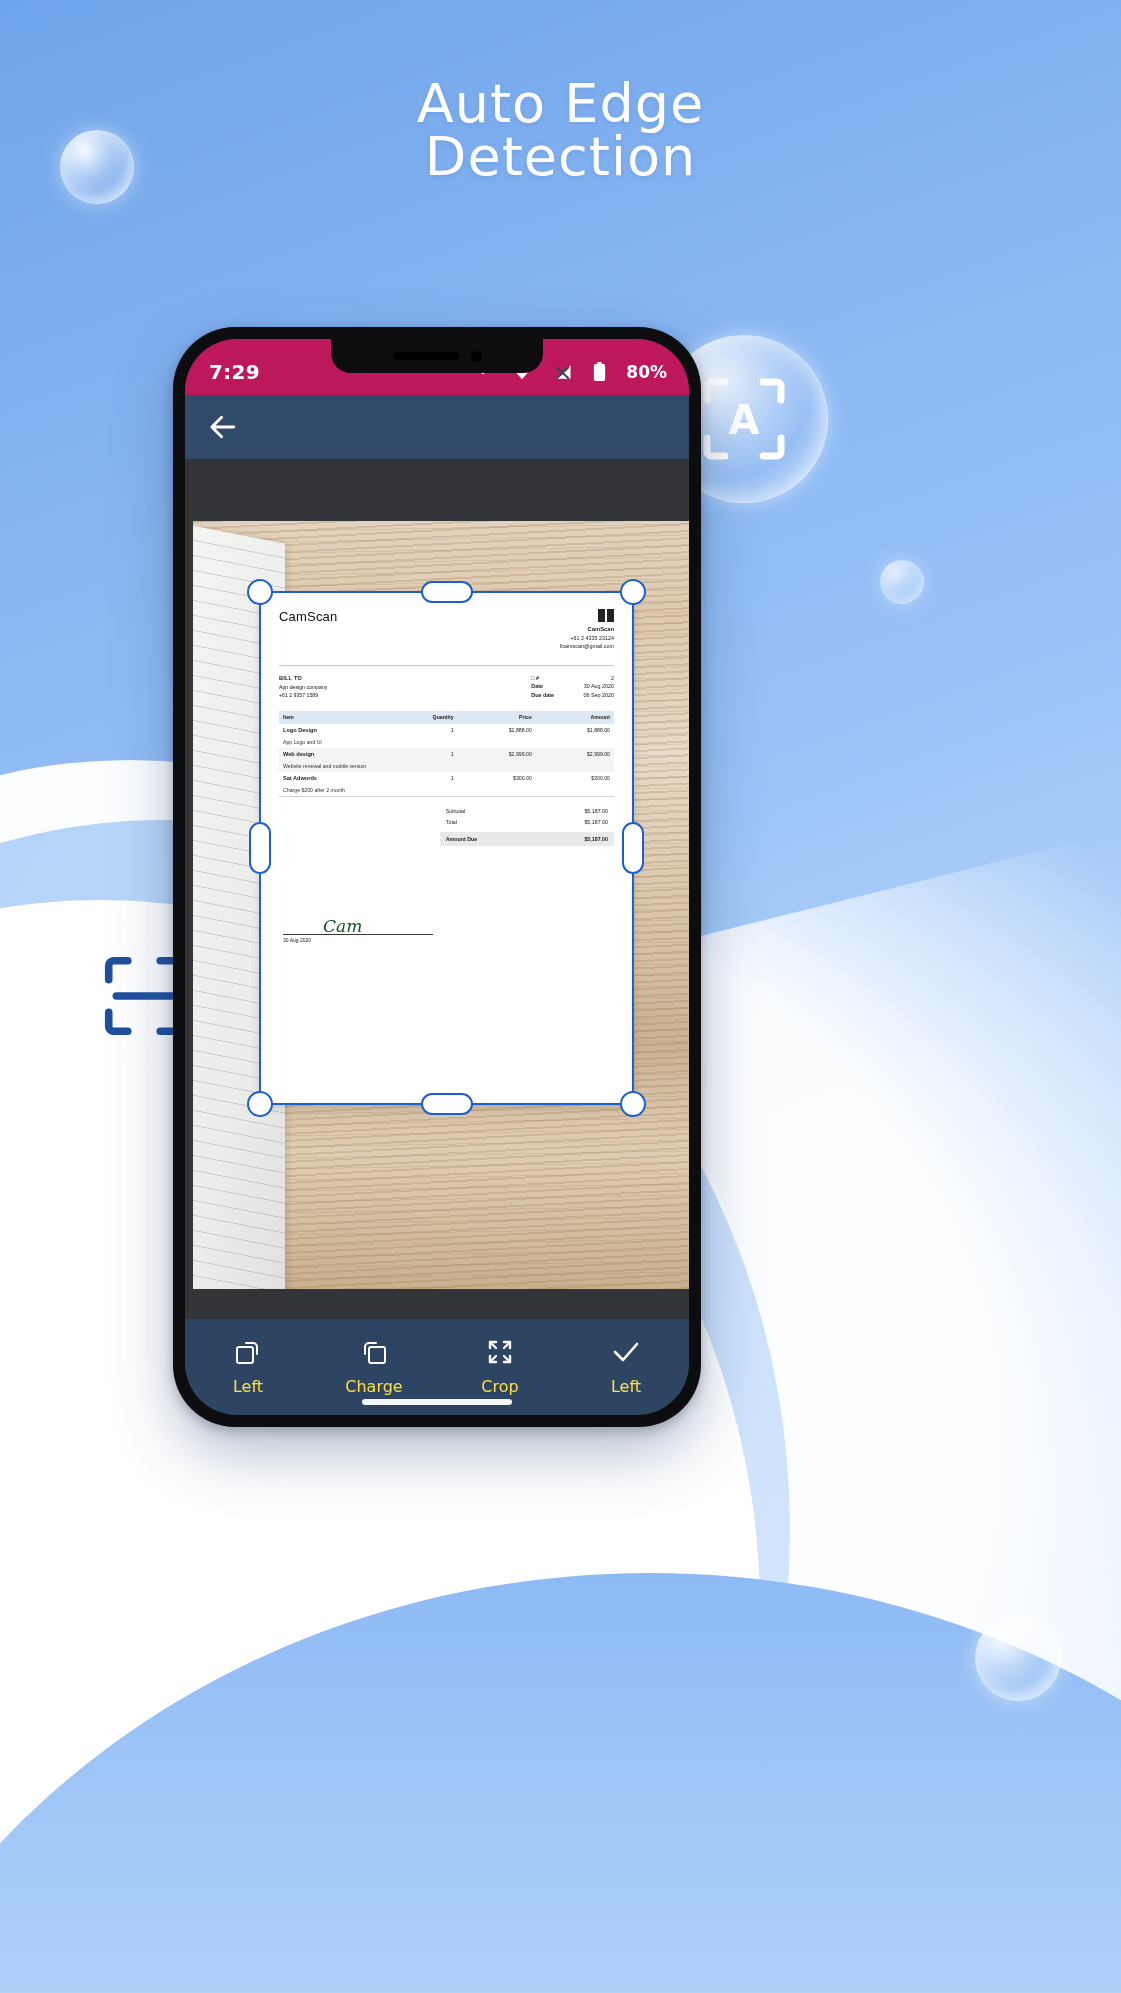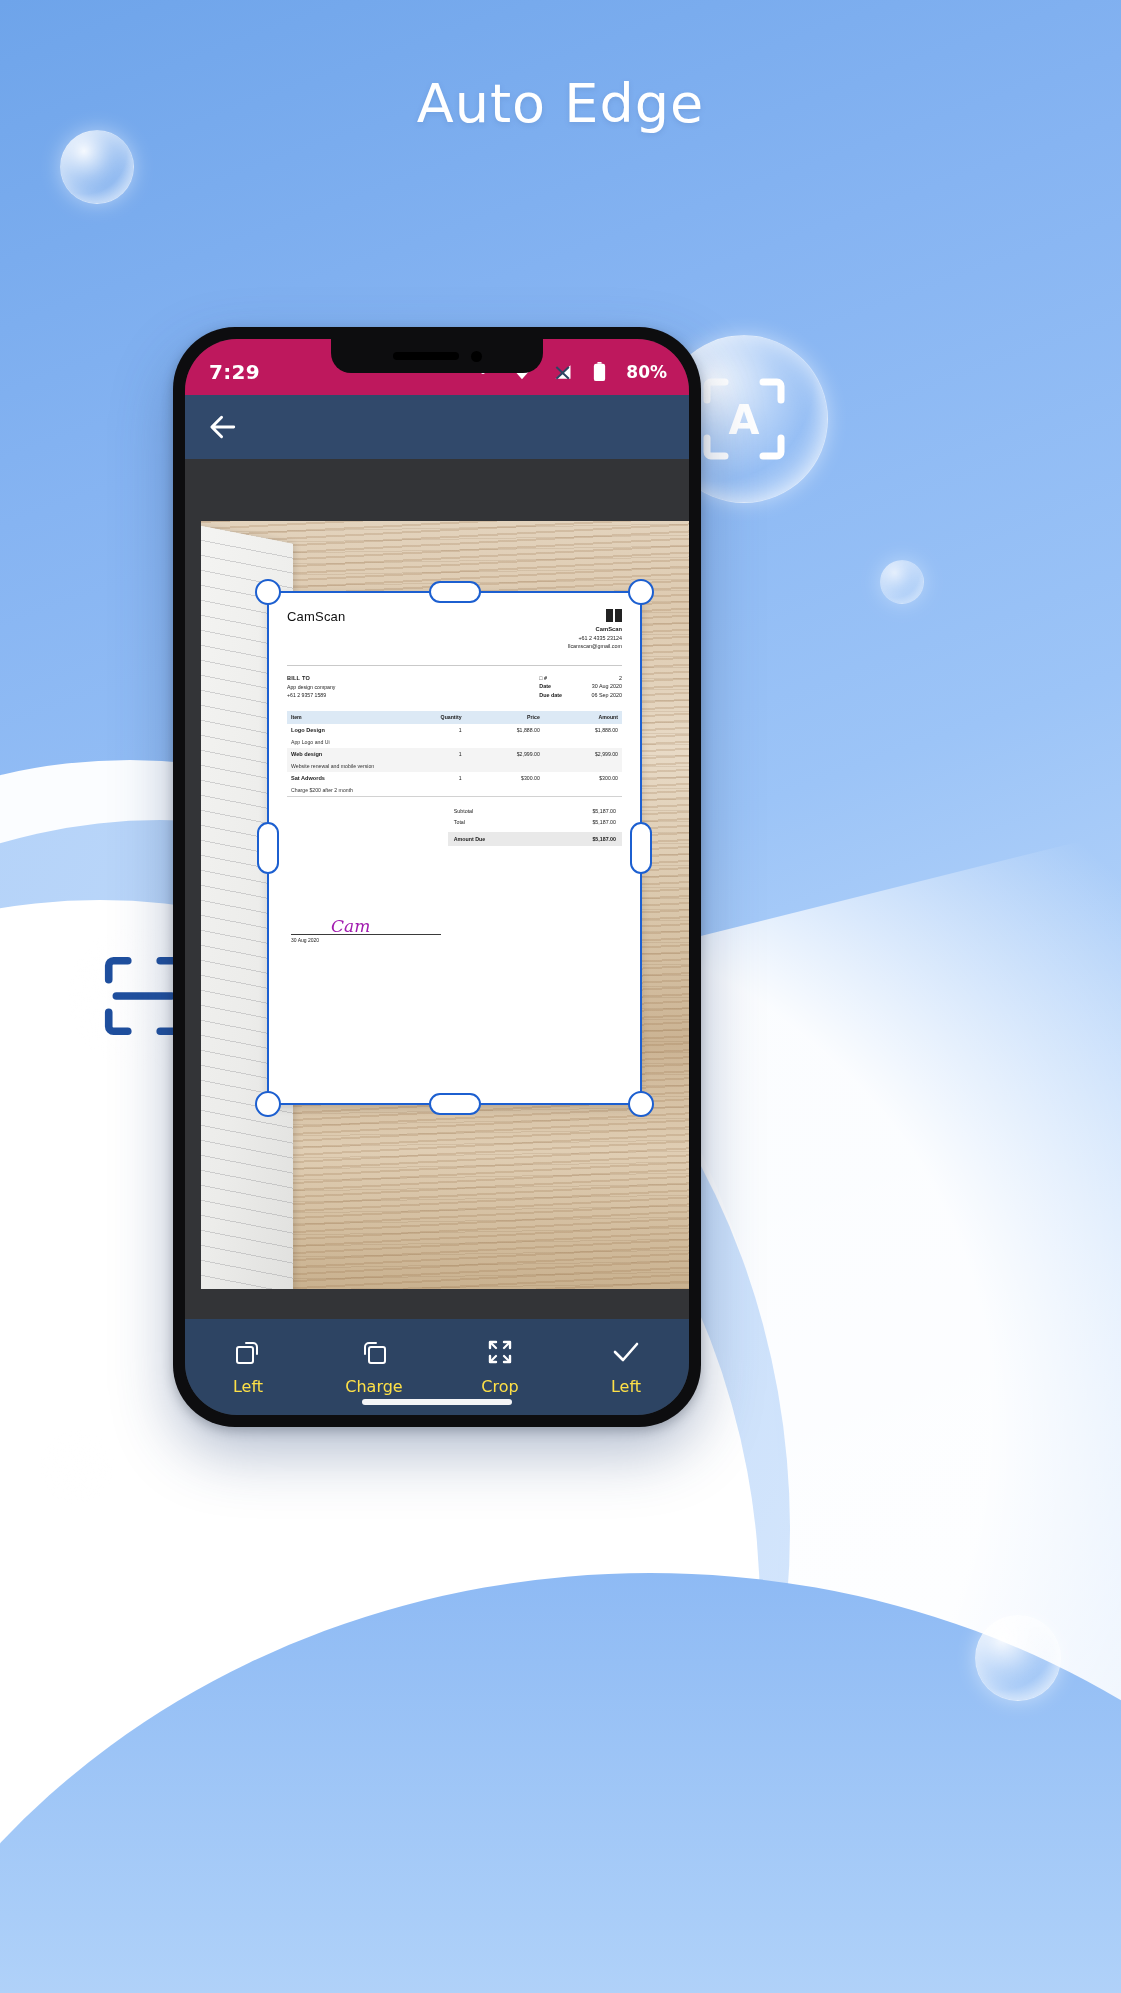--- a/index.html
+++ b/index.html
@@ -111,21 +111,21 @@
   
   .appbar {
     height:64px; background:#31496b;
     display:flex; align-items:center; padding-left:22px;
   }
   .back-arrow { width:34px; height:34px; }
 
   
   .viewport { background:#333437; height:calc(100% - 56px - 64px - 96px); position:relative; }
   .photo {
-    position:absolute; left:16px; right:0; top:62px; height:calc(100% - 62px - 30px);
+    position:absolute; left:8px; right:0; top:62px; height:calc(100% - 62px - 30px);
     overflow:hidden;
     background:
       repeating-linear-gradient(177deg,
         rgba(150,110,70,.22) 0 2px,
         rgba(255,255,255,0) 2px 7px),
       repeating-linear-gradient(179deg,
         rgba(120,85,50,.12) 0 1px,
         rgba(255,255,255,0) 1px 11px),
       linear-gradient(180deg,#e3d3bd 0%, #ddcab0 12%, #e8dac6 30%, #d9c6aa 52%, #cbb393 68%, #e0ceb4 82%, #c9b18f 100%);
   }
@@ -194,21 +194,21 @@
   .row-alt td { background:#f4f4f4; }
   .sepline { height:1px; background:#d2d2d2; }
 
   .totals { margin-top:9px; margin-left:48%; font-size:5.3px; }
   .totals .tr { display:flex; justify-content:space-between; padding:2.5px 6px; }
   .totals .tr.due { background:#e9e9e9; font-weight:700; margin-top:4px; padding:4px 6px;}
 
   .signature { position:absolute; left:22px; bottom:160px; width:150px; }
   .sig-line { height:1px; background:#3a3a3a; }
   .sig-date { font-size:5px; margin-top:2px; }
-  .sig-mark { font-family:"DejaVu Serif", serif; font-style:italic; font-size:17px; color:#a21caf; margin-left:40px; margin-bottom:-2px;}
+  .sig-mark { font-family:"DejaVu Serif", serif; font-style:italic; font-size:17px; color:#14532d; margin-left:40px; margin-bottom:-2px;}
 
   
   .toolbar {
     position:absolute; left:0; right:0; bottom:0; height:96px;
     background:#2d4463; display:flex; align-items:center;
   }
   .tool {
     flex:1; display:flex; flex-direction:column; align-items:center; gap:7px;
     color:#fde047; font-size:16px; font-family:"DejaVu Sans", sans-serif;
   }
@@ -253,20 +253,21 @@
       <path d="M60 6h15a5 5 0 0 1 5 5v15" stroke="#1f4f9e" stroke-width="8" stroke-linecap="round"></path>
       <path d="M80 60v15a5 5 0 0 1-5 5H60" stroke="#1f4f9e" stroke-width="8" stroke-linecap="round"></path>
       <path d="M26 80H11a5 5 0 0 1-5-5V60" stroke="#1f4f9e" stroke-width="8" stroke-linecap="round"></path>
       <path d="M14 43h58" stroke="#1f4f9e" stroke-width="8" stroke-linecap="round"></path>
     </svg>
   </span>
 </div>
 
 <h1 class="headline">
   <span>Auto Edge</span>
+  <span class="l2">Detection</span>
 </h1>
 
 <div class="phone">
   <div class="screen">
 
     <div class="notch">
       <span class="speaker"></span>
       <span class="camdot"></span>
     </div>
 

